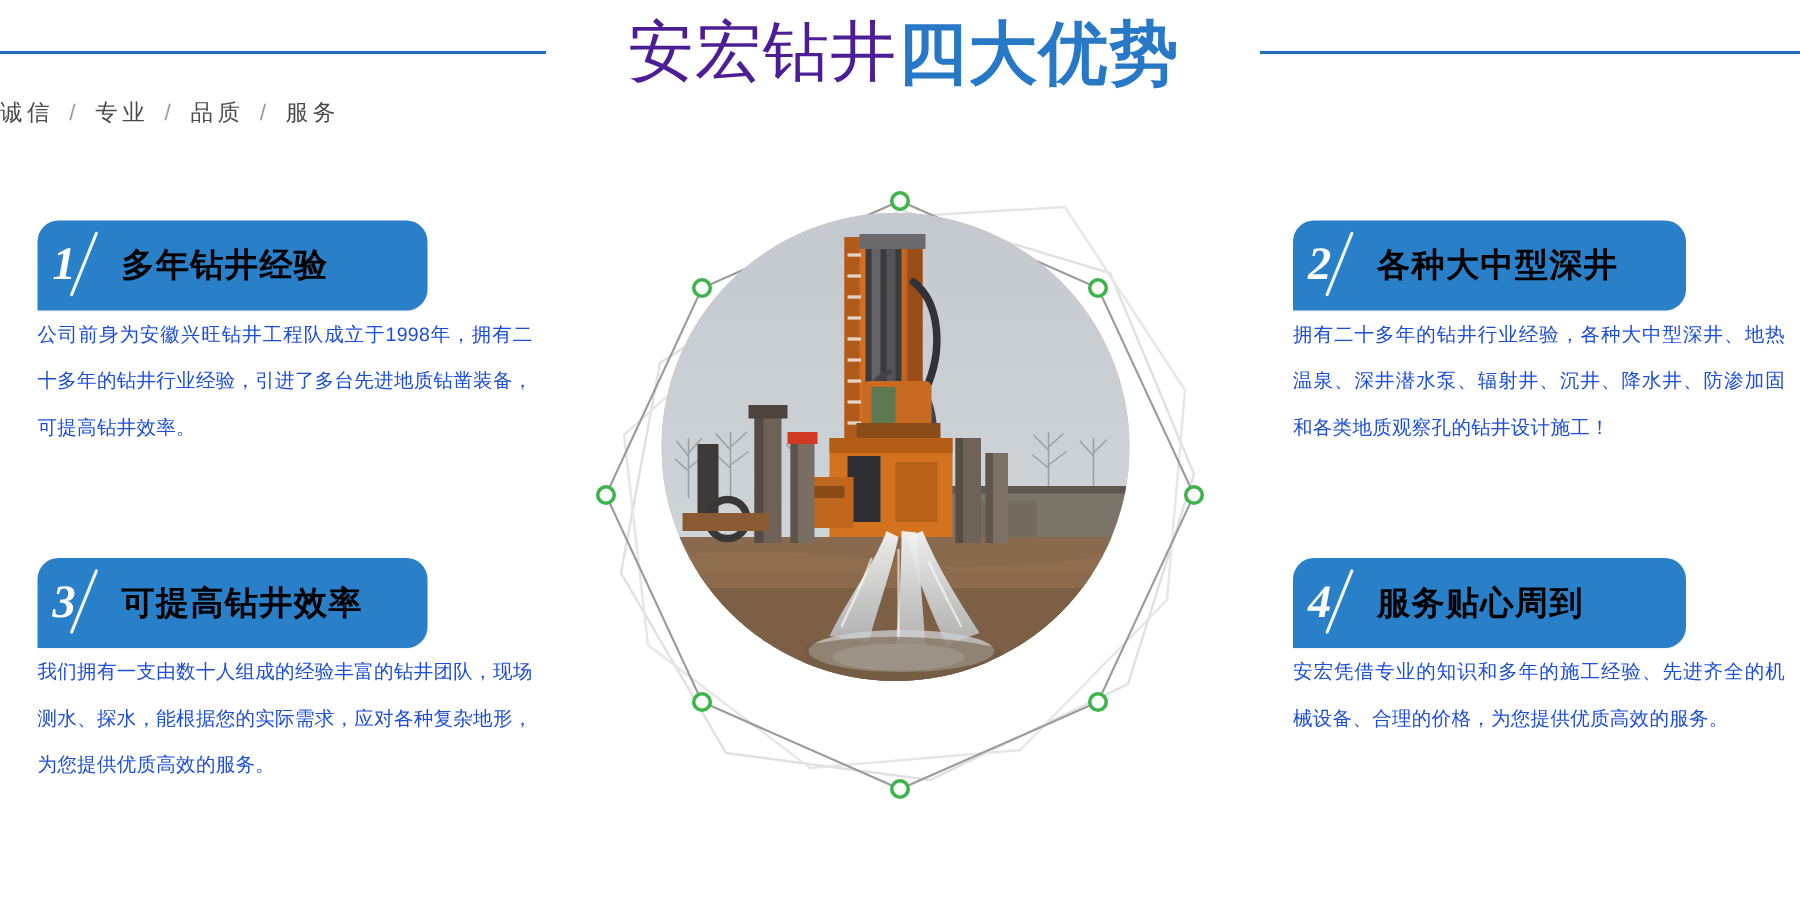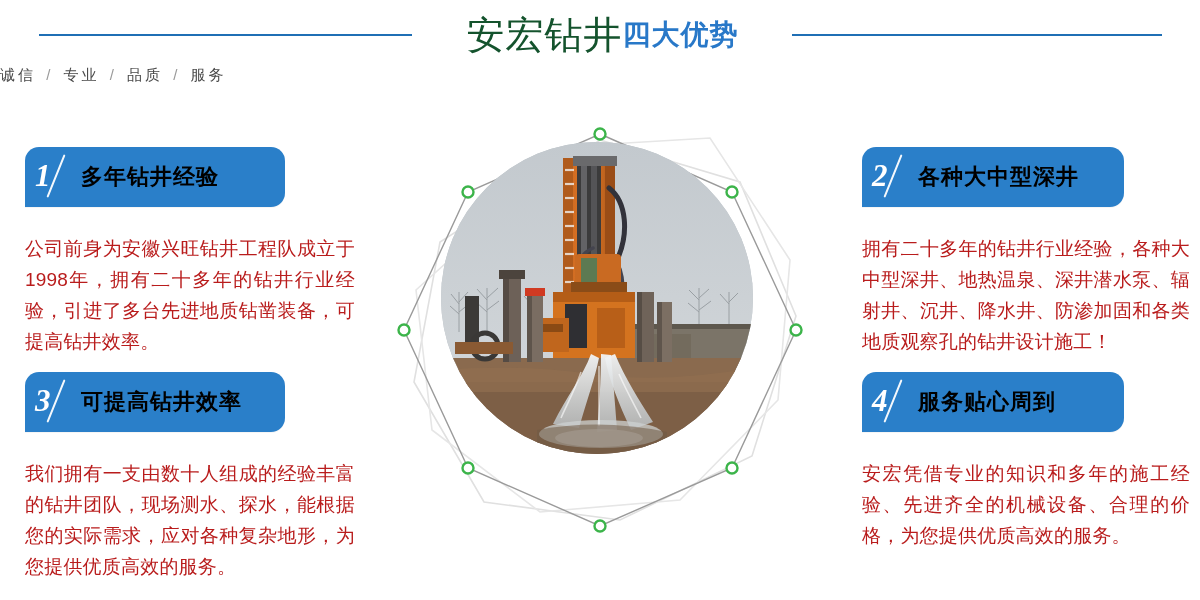--- a/index.html
+++ b/index.html
@@ -11,23 +11,23 @@
   }
   .stage{position:absolute;inset:0;width:1200px;height:600px;}
 
   
   .header{position:absolute;left:0;top:0;width:1200px;height:110px;}
   .title-row{position:absolute;left:0;top:8px;width:1200px;height:54px;
     display:flex;align-items:center;justify-content:center;gap:0;}
   .rule{height:2px;background:#1f6fb5;flex:0 0 auto;}
   .rule.left{width:373px;margin-right:55px;}
   .rule.right{width:370px;margin-left:53px;}
-  .title-main{font-size:38px;line-height:1;color:#14532d;font-weight:400;
+  .title-main{font-size:44px;line-height:1;color:#4c1d95;font-weight:400;
     letter-spacing:1px;white-space:nowrap;}
-  .title-accent{font-size:28px;line-height:1;color:#2878c8;font-weight:700;
+  .title-accent{font-size:46px;line-height:1;color:#2878c8;font-weight:700;
     letter-spacing:1px;white-space:nowrap;}
   .subtitle{position:absolute;left:0;top:66px;width:1200px;
     font-size:15px;color:#4a4a4a;letter-spacing:3px;}
   .subtitle .sep{color:#9a9a9a;margin:0 3px;}
 
   
   .card{position:absolute;width:330px;}
   .card.left{left:25px;}
   .card.right{left:862px;}
   .card.r1{top:147px;}
@@ -51,22 +51,22 @@
   .num-slash{
     position:absolute;left:30px;top:6px;width:2px;height:46px;
     background:#ffffff;transform:rotate(22deg);transform-origin:center;
     opacity:.95;border-radius:1px;
   }
   .card-title{
     font-size:22px;color:#000000;font-weight:700;letter-spacing:1px;
     white-space:nowrap;
   }
   .card-body{
-    margin-top:26px;width:330px;
-    font-size:19px;line-height:31px;color:#b91c1c;
+    width:330px;
+    font-size:13px;line-height:31px;color:#1d4ed8;
     text-align:justify;letter-spacing:.2px;
   }
   .card.right .card-body{width:328px;}
 
   
   .center{position:absolute;left:380px;top:110px;width:440px;height:440px;}
   .center svg{position:absolute;left:0;top:0;}
   .photo{
     position:absolute;left:61px;top:32px;width:312px;height:312px;
     border-radius:50%;overflow:hidden;background:#b9c0c6;

